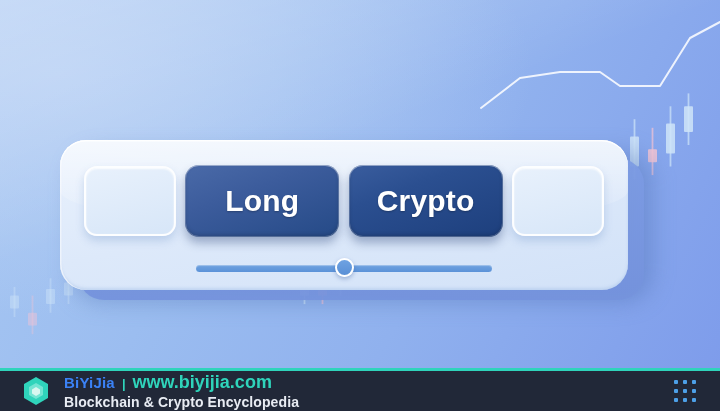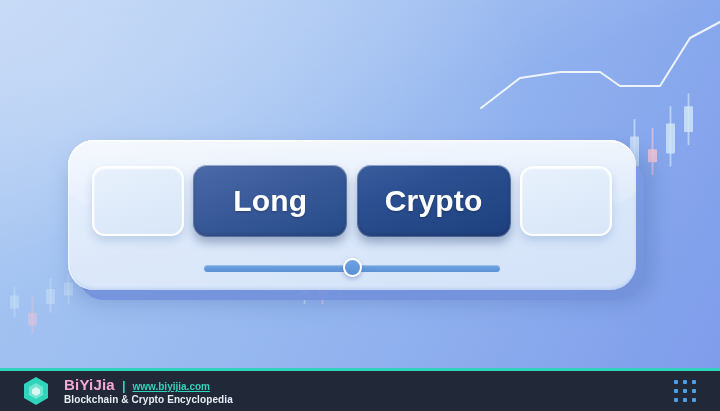--- a/index.html
+++ b/index.html
@@ -64,21 +64,21 @@
     left: 72px;
     top: 152px;
     width: 580px;
     height: 150px;
     border-radius: 28px;
     background: rgba(72,104,170,.38);
     filter: blur(11px);
   }
   .card {
     position: absolute;
-    left: 68px;
+    left: 60px;
     top: 140px;
     width: 568px;
     height: 150px;
     border-radius: 26px;
     background: linear-gradient(168deg, #eaf2fd 0%, #dde9fa 46%, #d2e2f8 100%);
     box-shadow:
       inset 0 1.5px 0 rgba(255,255,255,.95),
       inset 1.5px 0 0 rgba(255,255,255,.6),
       inset 0 -2px 3px rgba(150,180,225,.35);
   }
@@ -208,39 +208,38 @@
   .brand {
     margin-left: 14px;
     line-height: 1.18;
   }
   .brand-top {
     display: flex;
     align-items: baseline;
     gap: 7px;
   }
   .brand-name {
-    color: #f9a8d4;
+    color: #3b82f6;
     font-size: 15px;
     font-weight: bold;
     letter-spacing: .2px;
   }
   .brand-sep {
     color: #2fd4bb;
     font-size: 13px;
     font-weight: bold;
   }
   .brand-url {
     color: #2fd4bb;
-    font-size: 10px;
-    font-weight: bold;
-    text-decoration: underline;
+    font-size: 18px;
+    font-weight: bold;
   }
   .brand-tag {
     color: #e8ecf3;
-    font-size: 10px;
+    font-size: 14px;
     font-weight: bold;
     letter-spacing: .1px;
     margin-top: 1px;
   }
   .dots {
     position: absolute;
     right: 24px;
     top: 50%;
     transform: translateY(-50%);
     display: grid;

